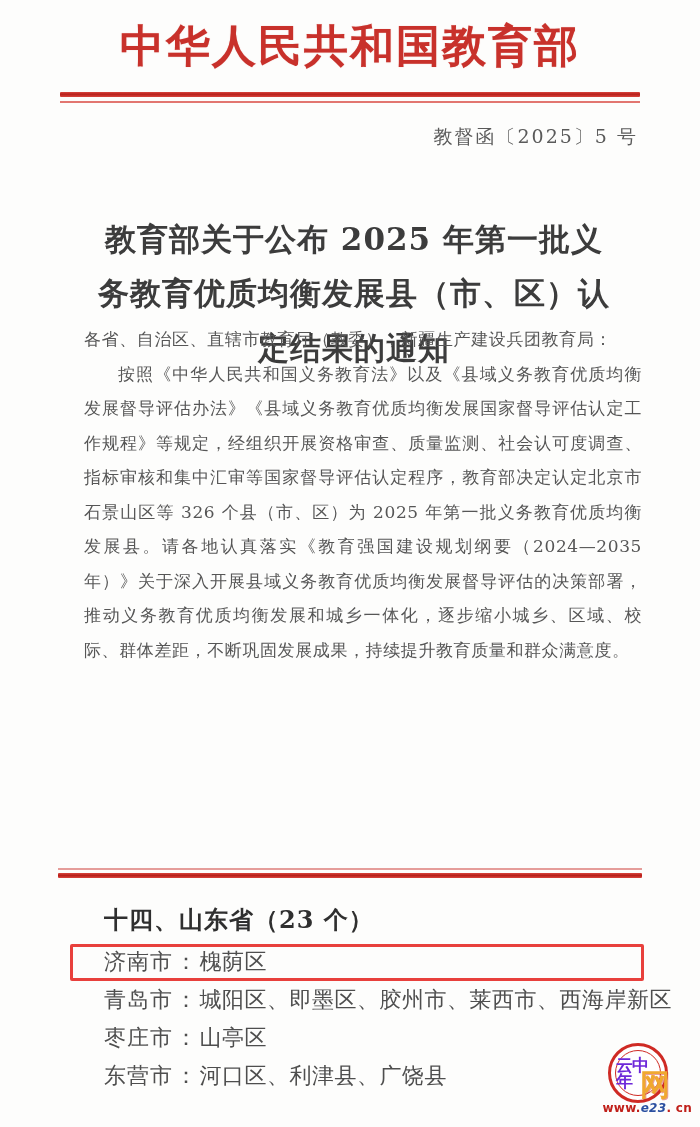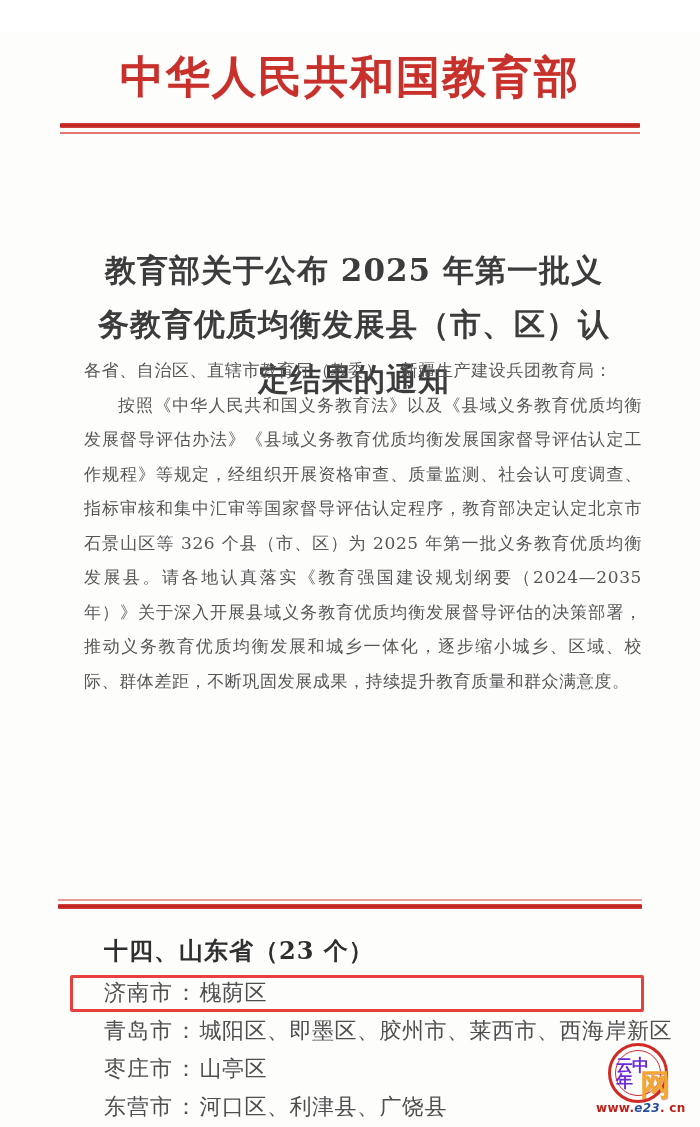--- a/index.html
+++ b/index.html
@@ -15,21 +15,20 @@
     overflow: hidden;
     font-family: "DejaVu Serif", "Liberation Serif", serif;
     color: #4a4a4a;
     -webkit-font-smoothing: antialiased;
   }
 
   .page {
     position: absolute;
     inset: 0;
     background: #fdfdfc;
-    margin-top: 31px;
   }
 
   
   .masthead {
     position: absolute;
     top: 18px;
     left: 0;
     width: 700px;
     text-align: center;
   }
@@ -203,40 +202,41 @@
     font-weight: 700;
     color: #f0a830;
     font-family: "DejaVu Serif", "Liberation Serif", serif;
     text-shadow: 1px 1px 0 rgba(207,42,36,.45);
   }
   .wm-url {
     position: absolute;
     left: 0;
     top: 60px;
     width: 96px;
-    text-align: left;
+    text-align: right;
     font-family: "DejaVu Sans", "Liberation Sans", sans-serif;
     font-size: 12px;
     font-weight: 700;
     color: #c0201a;
     letter-spacing: .3px;
   }
   .wm-url .mid { color: #2a4fa0; font-style: italic; }
 </style>
 </head>
 <body>
 
 <div class="page">
 
   <div class="masthead">
     <div class="masthead-title">中华人民共和国教育部</div>
   </div>
   <div class="rule-thick" id="rule1-thick"></div>
   <div class="rule-thin" id="rule1-thin"></div>
 
+  <div class="docnum">教督函〔2025〕5 号</div>
 
   <div class="doc-title">教育部关于公布 2025 年第一批义务教育优质均衡发展县（市、区）认定结果的通知</div>
 
   <div class="body-block">
     <p class="para">各省、自治区、直辖市教育厅（教委），新疆生产建设兵团教育局：</p>
     <p class="para indent">按照《中华人民共和国义务教育法》以及《县域义务教育优质均衡发展督导评估办法》《县域义务教育优质均衡发展国家督导评估认定工作规程》等规定，经组织开展资格审查、质量监测、社会认可度调查、指标审核和集中汇审等国家督导评估认定程序，教育部决定认定北京市石景山区等 326 个县（市、区）为 2025 年第一批义务教育优质均衡发展县。请各地认真落实《教育强国建设规划纲要（2024—2035 年）》关于深入开展县域义务教育优质均衡发展督导评估的决策部署，推动义务教育优质均衡发展和城乡一体化，逐步缩小城乡、区域、校际、群体差距，不断巩固发展成果，持续提升教育质量和群众满意度。</p>
   </div>
 
 
   <div class="rule-thin" id="rule2-thin"></div>

